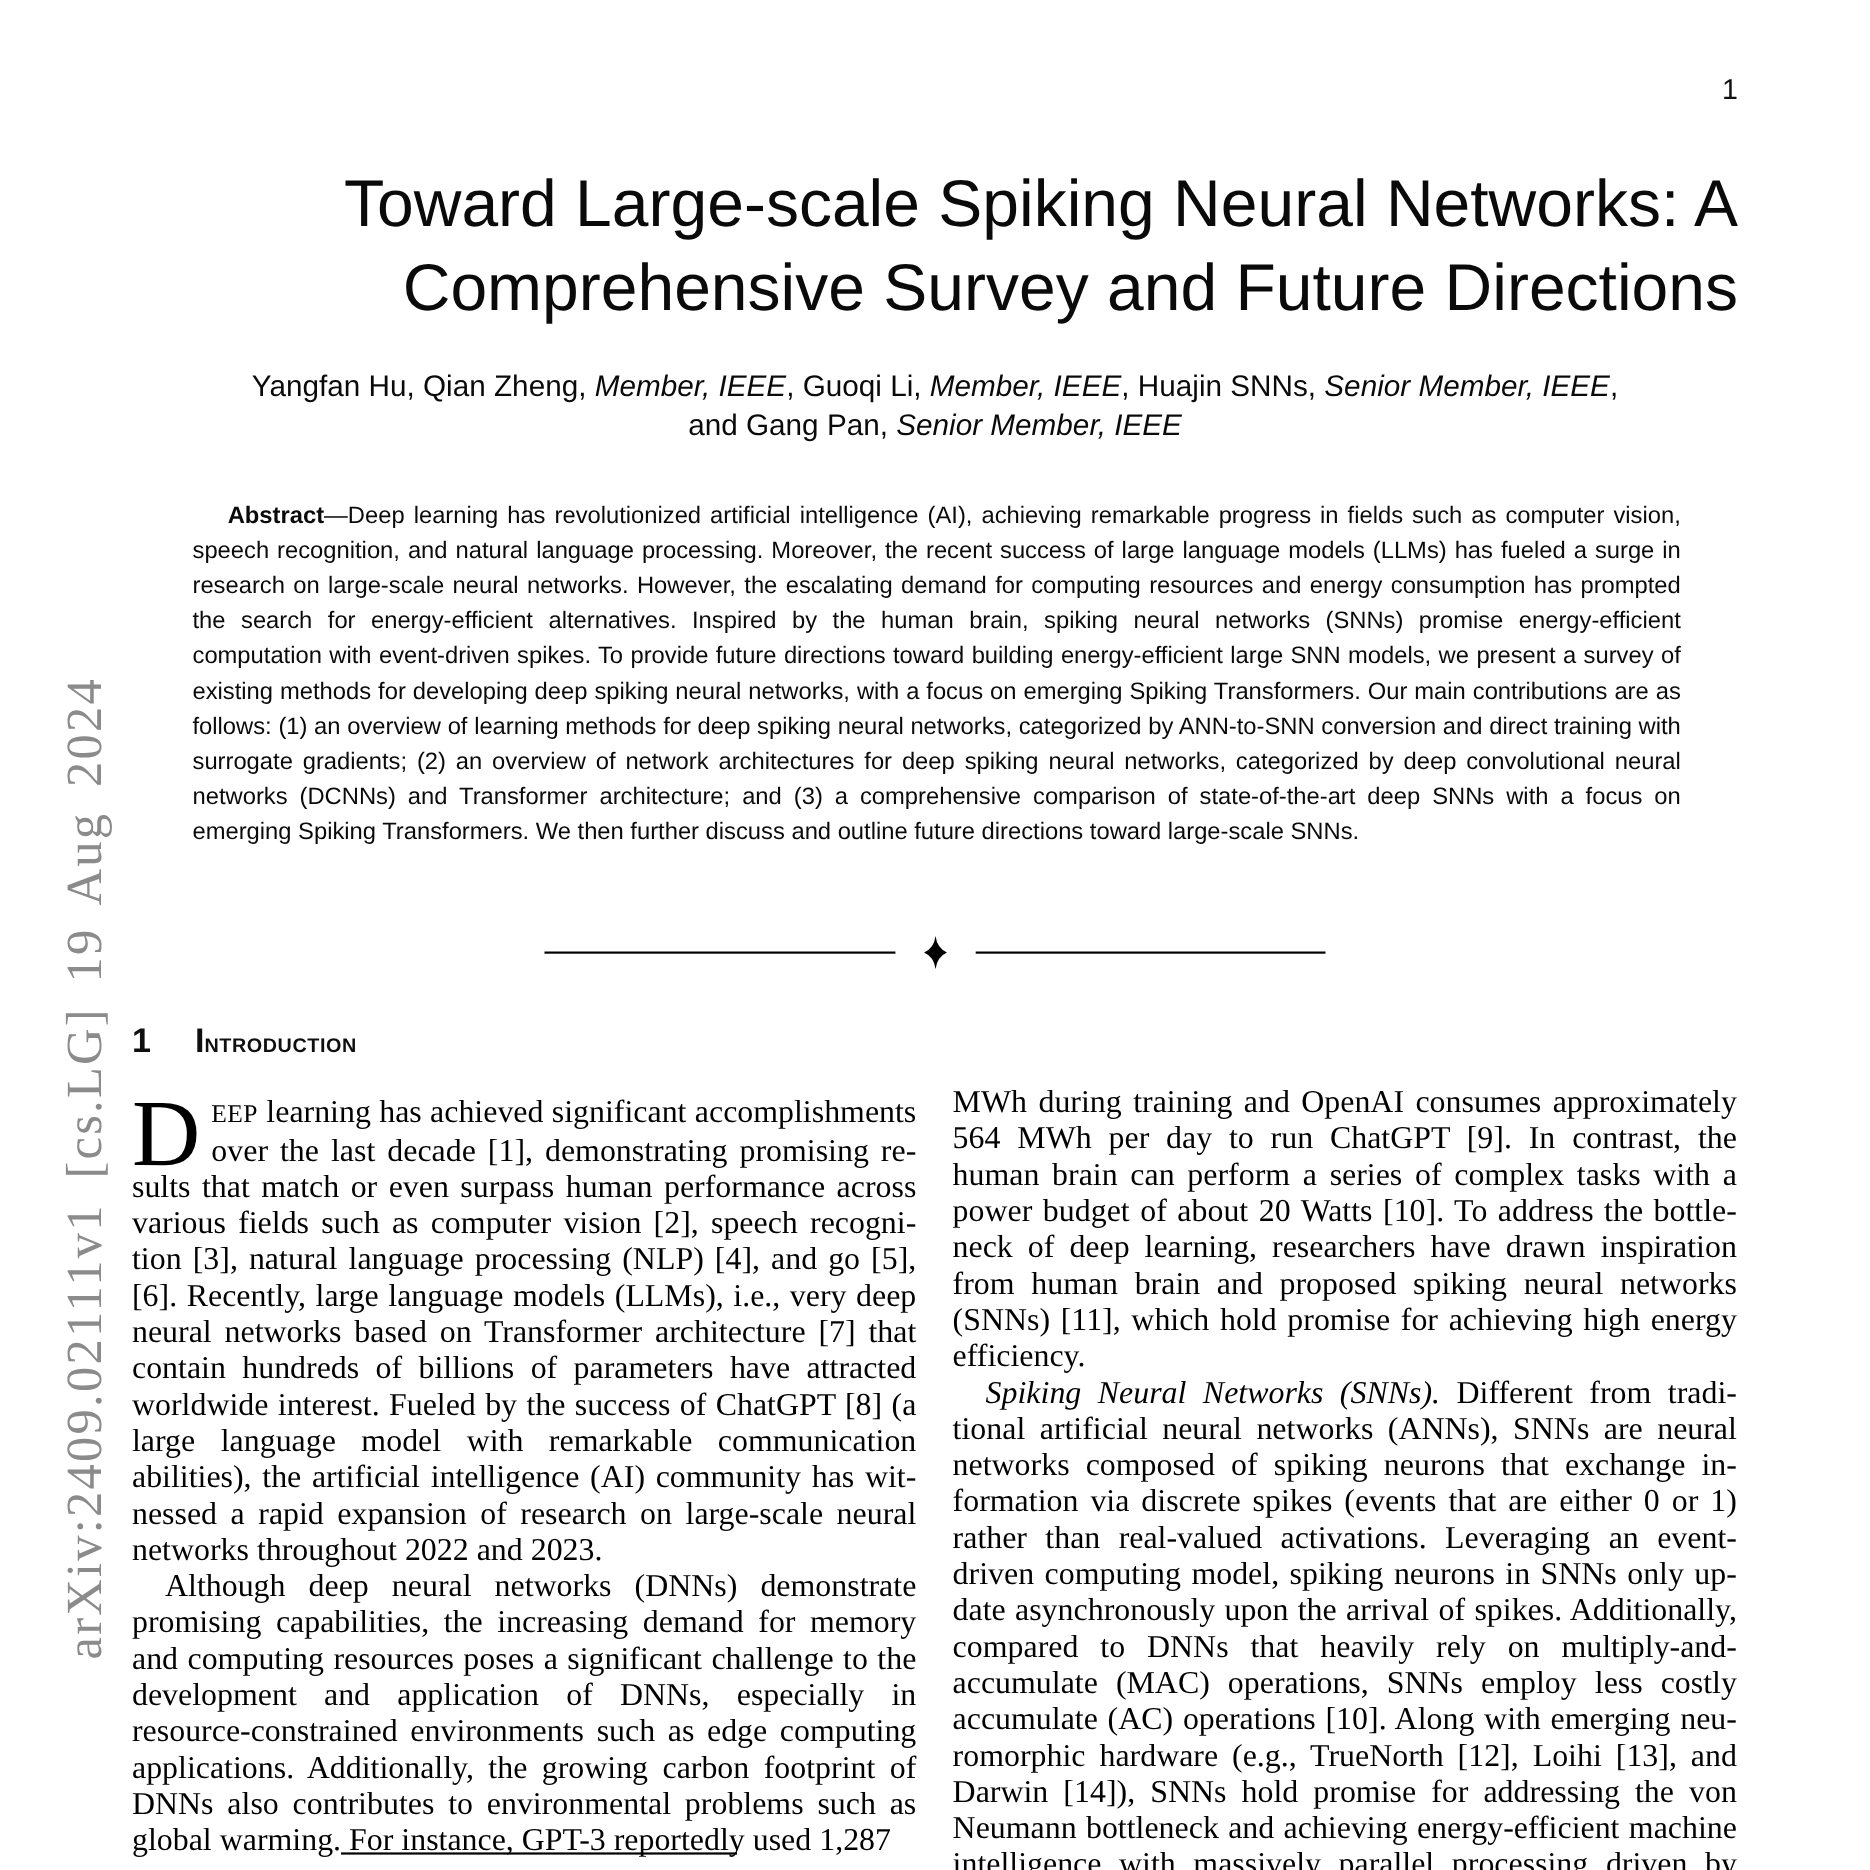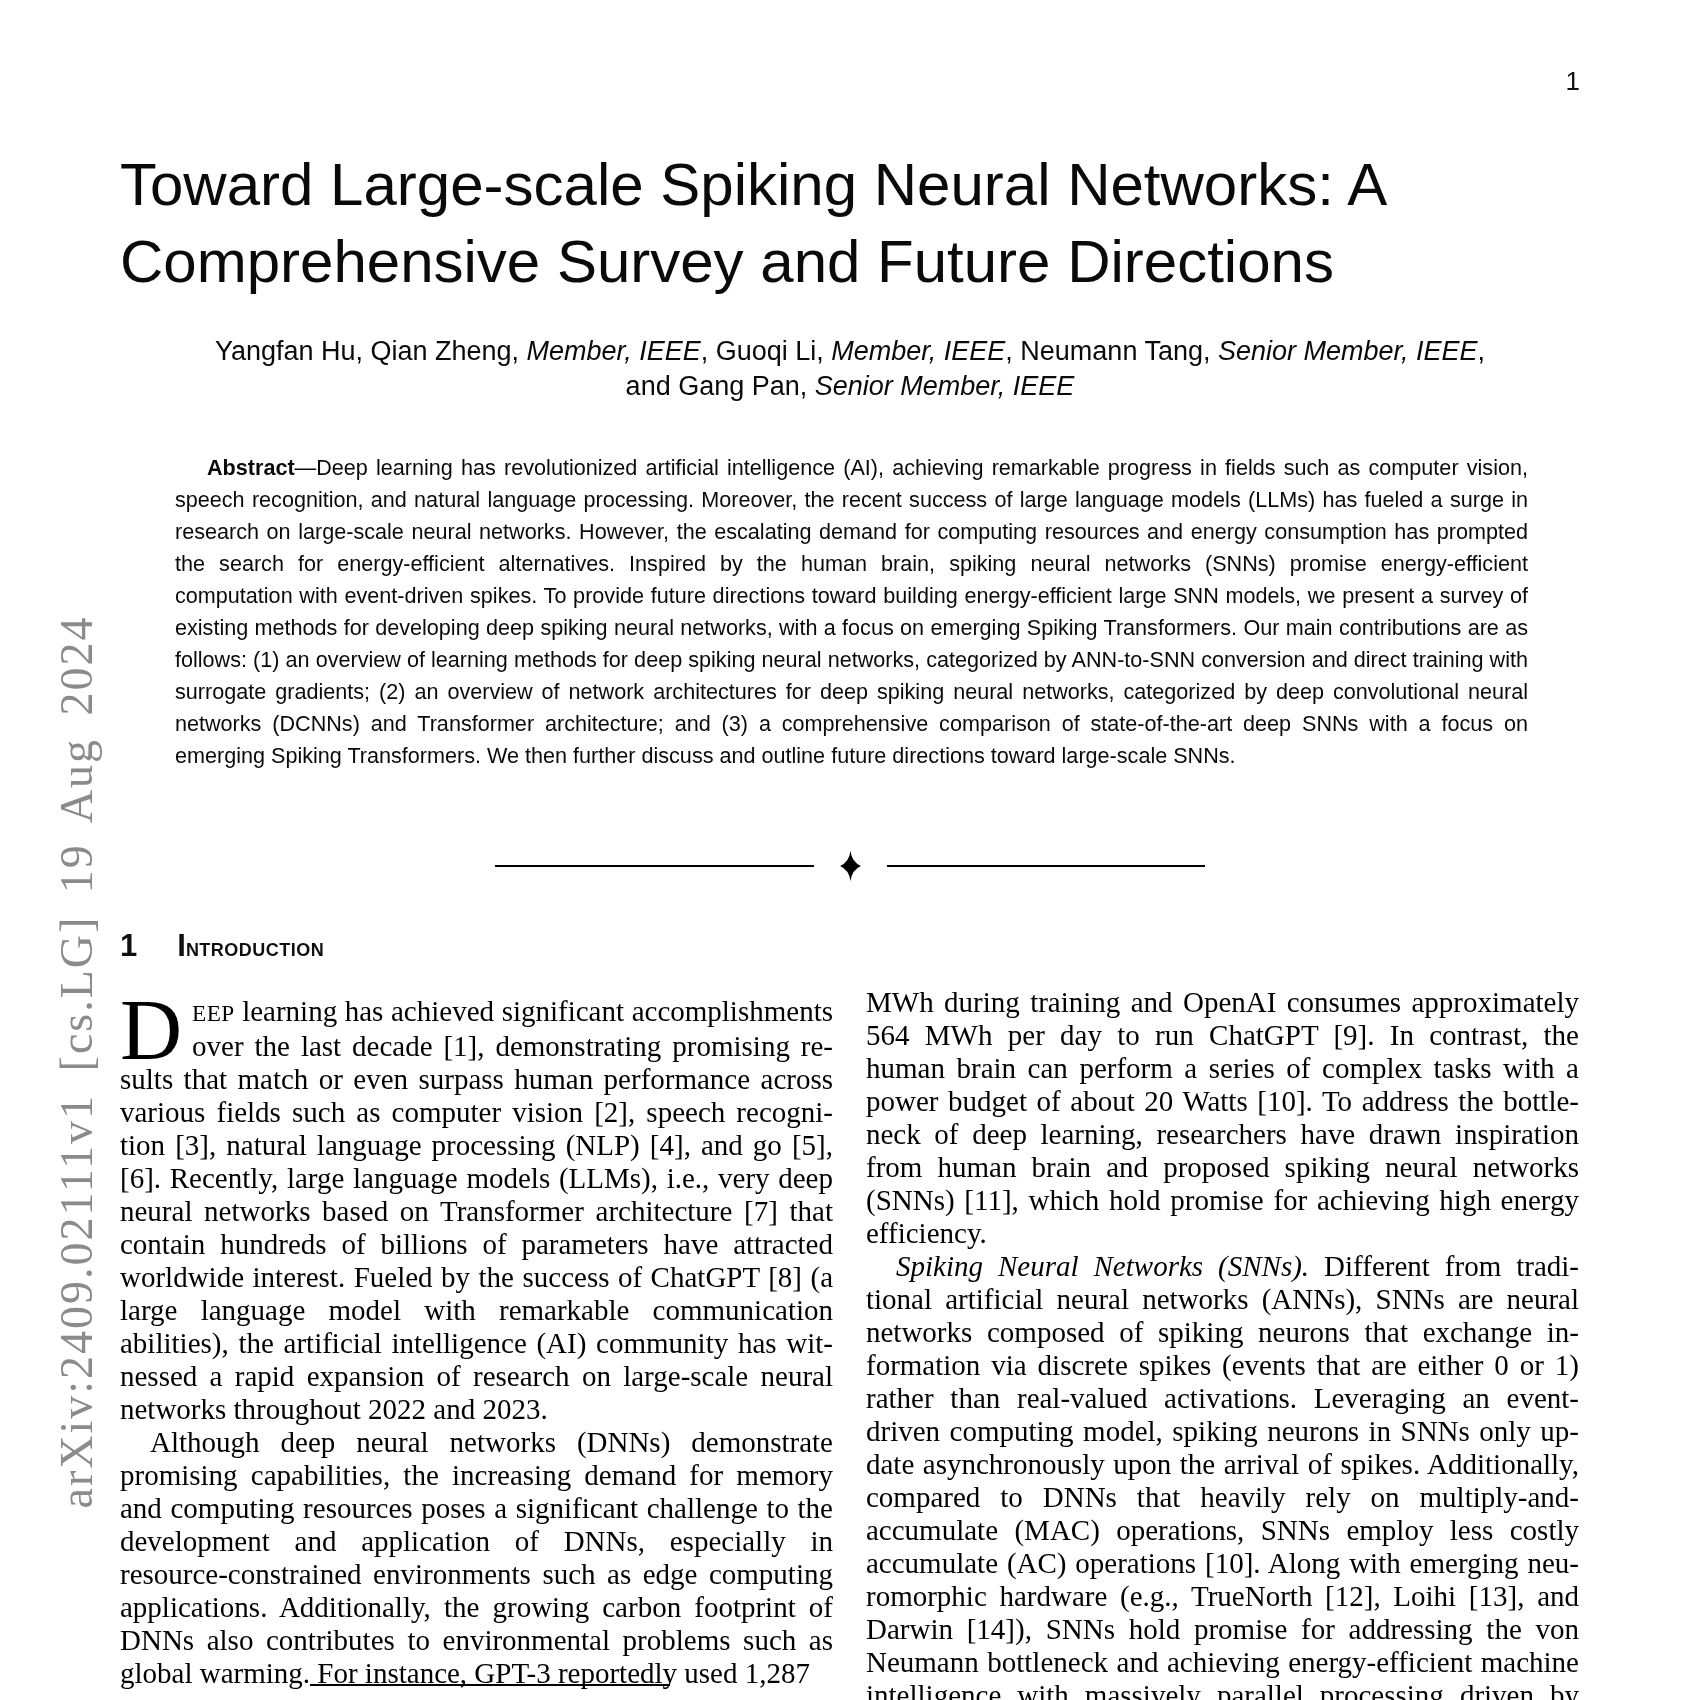--- a/index.html
+++ b/index.html
@@ -5,21 +5,21 @@
   html,body{margin:0;padding:0;background:#fff;}
   .page{position:relative;width:1700px;height:1700px;background:#ffffff;overflow:hidden;color:#000;}
 
   .pagenum{position:absolute;top:66px;left:1540px;width:40px;text-align:right;
     font-family:"Liberation Sans",sans-serif;font-size:26px;color:#111;}
 
   .arxiv{position:absolute;top:1062px;left:76px;transform:translate(-50%,-50%) rotate(-90deg);
     white-space:nowrap;font-family:"Liberation Serif",serif;font-size:46px;
     letter-spacing:2px;word-spacing:9px;color:#8b8b8b;}
 
-  .title{position:absolute;left:120px;top:146px;width:1460px;margin:0;text-align:left;
+  .title{position:absolute;left:120px;top:146px;width:1460px;margin:0;text-align:right;
     font-family:"Liberation Sans",sans-serif;font-weight:400;font-size:60px;line-height:77px;color:#0a0a0a;}
   .tline{display:block;}
 
   .authors{position:absolute;left:100px;top:334px;width:1500px;text-align:center;
     font-family:"Liberation Sans",sans-serif;font-size:27px;line-height:35px;color:#0a0a0a;}
 
   .abstract,.indexterms{position:absolute;left:175px;width:1353px;margin:0;
     font-family:"Liberation Sans",sans-serif;font-size:21.6px;line-height:32px;
     text-align:justify;color:#0a0a0a;}
   .abstract{top:452px;}
@@ -61,21 +61,21 @@
   <div class="pagenum">1</div>
 
   <div class="arxiv">arXiv:2409.02111v1 [cs.LG] 19 Aug 2024</div>
 
   <h1 class="title">
     <span class="tline">Toward Large-scale Spiking Neural Networks: A</span>
     <span class="tline">Comprehensive Survey and Future Directions</span>
   </h1>
 
   <div class="authors">
-    <div><span>Yangfan Hu, Qian Zheng, </span><span class="run-i">Member, IEEE</span><span>, Guoqi Li, </span><span class="run-i">Member, IEEE</span><span>, Neumann Tang, </span><span class="run-i">Senior Member, IEEE</span><span>,</span></div>
+    <div><span>Yangfan Hu, Qian Zheng, </span><span class="run-i">Member, IEEE</span><span>, Guoqi Li, </span><span class="run-i">Member, IEEE</span><span>, Huajin SNNs, </span><span class="run-i">Senior Member, IEEE</span><span>,</span></div>
     <div><span>and Gang Pan, </span><span class="run-i">Senior Member, IEEE</span></div>
   </div>
 
   <p class="abstract"><span class="run-b">Abstract</span><span>—Deep learning has revolutionized artificial intelligence (AI), achieving remarkable progress in fields such as computer vision, speech recognition, and natural language processing. Moreover, the recent success of large language models (LLMs) has fueled a surge in research on large-scale neural networks. However, the escalating demand for computing resources and energy consumption has prompted the search for energy-efficient alternatives. Inspired by the human brain, spiking neural networks (SNNs) promise energy-efficient computation with event-driven spikes. To provide future directions toward building energy-efficient large SNN models, we present a survey of existing methods for developing deep spiking neural networks, with a focus on emerging Spiking Transformers. Our main contributions are as follows: (1) an overview of learning methods for deep spiking neural networks, categorized by ANN-to-SNN conversion and direct training with surrogate gradients; (2) an overview of network architectures for deep spiking neural networks, categorized by deep convolutional neural networks (DCNNs) and Transformer architecture; and (3) a comprehensive comparison of state-of-the-art deep SNNs with a focus on emerging Spiking Transformers. We then further discuss and outline future directions toward large-scale SNNs.</span></p>
 
 
   <div class="separator">
     <span class="sepline"></span>
     <svg class="sepstar" viewBox="0 0 18 26" xmlns="http://www.w3.org/2000/svg">
       <path d="M9 0 Q10.2 9.5 18 13 Q10.2 16.5 9 26 Q7.8 16.5 0 13 Q7.8 9.5 9 0 Z" fill="#000"></path>

